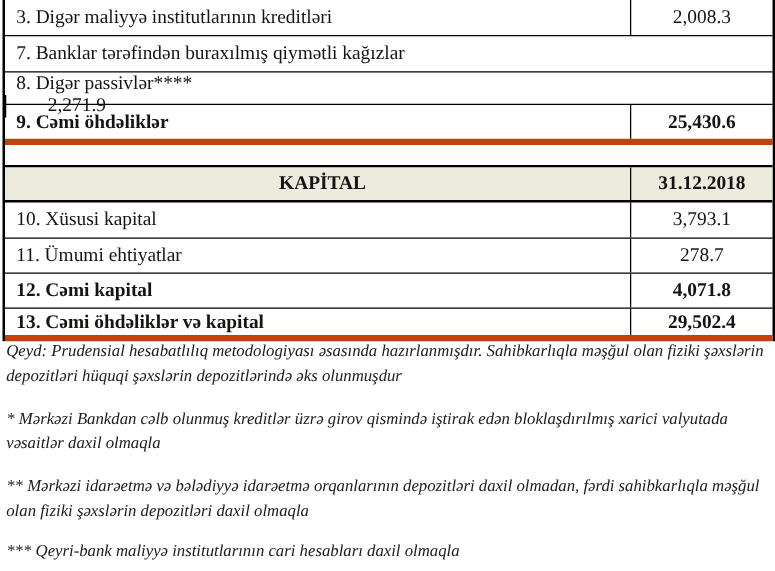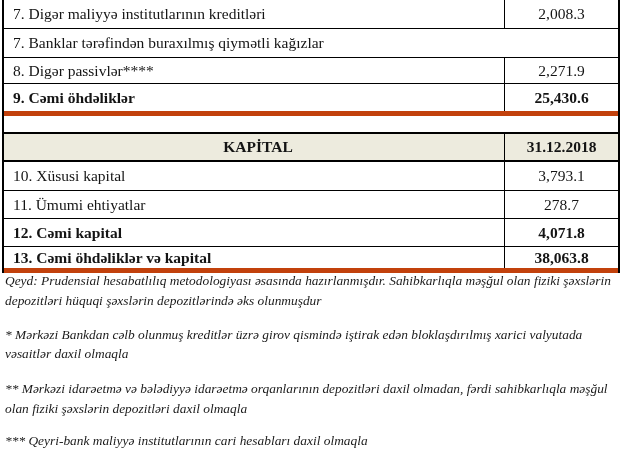--- a/index.html
+++ b/index.html
@@ -40,21 +40,21 @@
   .row .cell-value {
     width: 113px;
     border-left: 1px solid #000;
     display: flex;
     align-items: center;
     justify-content: center;
     text-align: center;
   }
   .h28 { height: 28px; }
   .h27 { height: 27px; }
-  .h25 { height: 25px; }
+  .h25 { height: 25px; flex-direction: column; }
   .h26 { height: 26px; }
   .h21 { height: 21px; }
   .bold { font-weight: bold; }
   .thick-bottom { border-bottom: 5px solid #c2410c; }
   .spacer-row {
     height: 16px;
     border-bottom: 2px solid #000;
     background: #ffffff;
   }
   .header-row {
@@ -83,21 +83,21 @@
   .footnotes .fn-4 { margin-bottom: 29px; }
 </style>
 </head>
 <body>
 
 <div class="sheet">
 
   <div class="fin-table">
 
     <div class="row h28">
-      <div class="cell-label">7. Digər maliyyə institutlarının kreditləri</div>
+      <div class="cell-label">3. Digər maliyyə institutlarının kreditləri</div>
       <div class="cell-value">2,008.3</div>
     </div>
 
     <div class="row h28">
       <div class="cell-label">7. Banklar tərəfindən buraxılmış qiymətli kağızlar</div>
     </div>
 
     <div class="row h25">
       <div class="cell-label">8. Digər passivlər****</div>
       <div class="cell-value">2,271.9</div>
@@ -125,21 +125,21 @@
       <div class="cell-value">278.7</div>
     </div>
 
     <div class="row h27 bold">
       <div class="cell-label">12. Cəmi kapital</div>
       <div class="cell-value">4,071.8</div>
     </div>
 
     <div class="row h21 bold thick-bottom">
       <div class="cell-label">13. Cəmi öhdəliklər və kapital</div>
-      <div class="cell-value">38,063.8</div>
+      <div class="cell-value">29,502.4</div>
     </div>
 
   </div>
 
   <div class="footnotes">
     <p class="fn-1">Qeyd: Prudensial hesabatlılıq metodologiyası əsasında hazırlanmışdır. Sahibkarlıqla məşğul olan fiziki şəxslərin depozitləri hüquqi şəxslərin depozitlərində əks olunmuşdur</p>
     <p class="fn-2">* Mərkəzi Bankdan cəlb olunmuş kreditlər üzrə girov qismində iştirak edən bloklaşdırılmış xarici valyutada vəsaitlər daxil olmaqla</p>
     <p class="fn-3">** Mərkəzi idarəetmə və bələdiyyə idarəetmə orqanlarının depozitləri daxil olmadan, fərdi sahibkarlıqla məşğul olan fiziki şəxslərin depozitləri daxil olmaqla</p>
     <p class="fn-4">*** Qeyri-bank maliyyə institutlarının cari hesabları daxil olmaqla</p>
 

